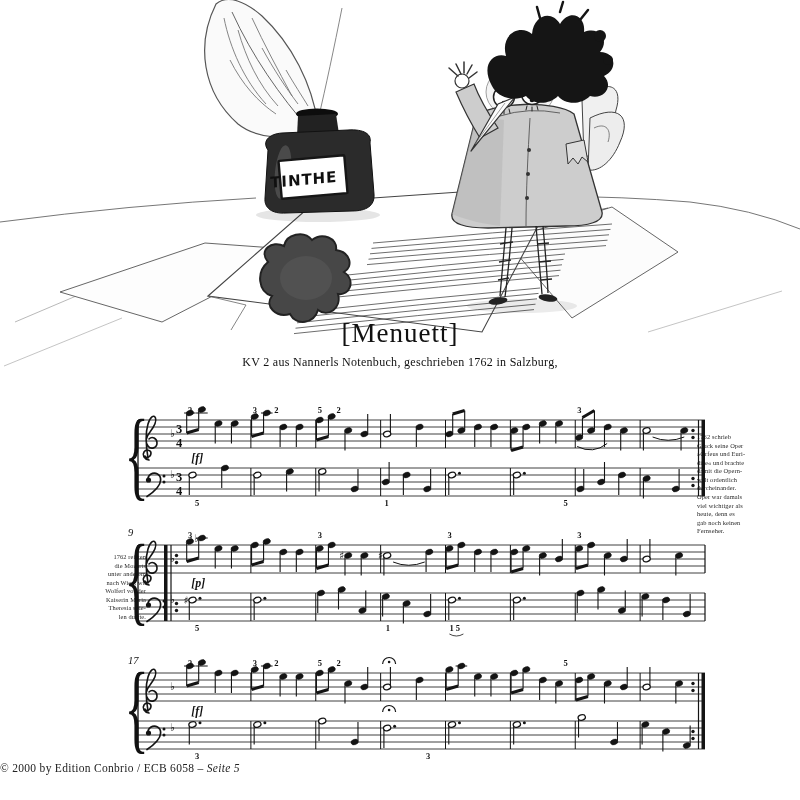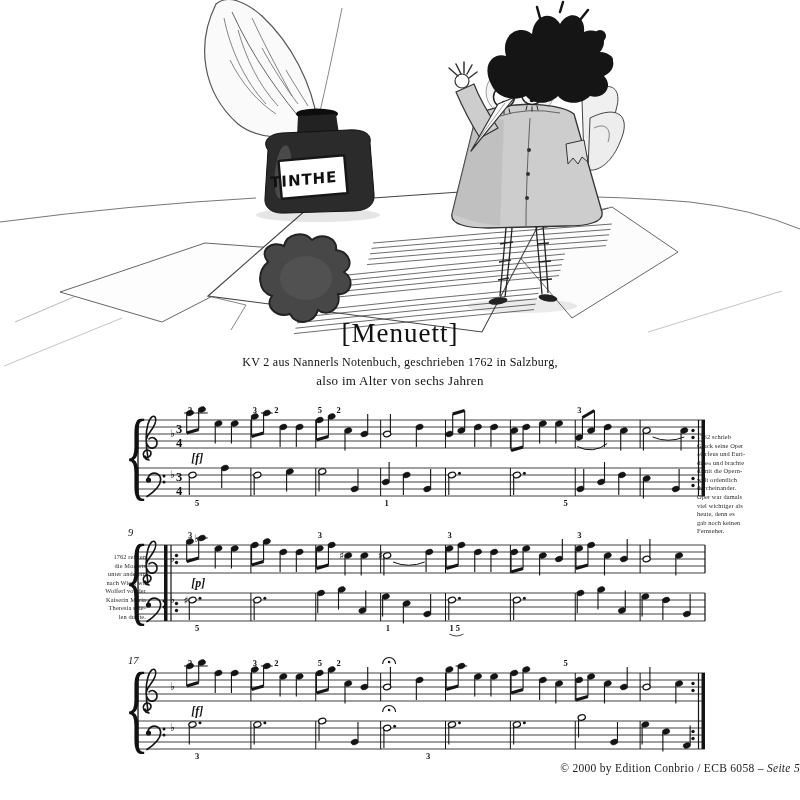--- a/index.html
+++ b/index.html
@@ -8,21 +8,21 @@
   #illu{position:absolute;left:0;top:0;}
   .title-block{position:absolute;left:0;top:318px;width:800px;text-align:center;}
   .title-main{font-size:27px;letter-spacing:1px;color:#111;}
   .title-sub{font-size:12px;margin-top:6px;letter-spacing:0.3px;color:#111;}
   .title-sub2{font-size:13px;margin-top:3px;letter-spacing:0.3px;color:#111;}
   .margin-note{position:absolute;font-size:6.4px;line-height:1.34;color:#2a2a2a;letter-spacing:0.1px;}
   #note-right{left:697px;top:433px;width:66px;text-align:left;}
   #note-left{left:84px;top:553px;width:62px;text-align:right;}
   .sys{position:absolute;left:120px;width:590px;height:118px;}
   #sys1{top:402px;} #sys2{top:527px;} #sys3{top:655px;}
-  .footer{position:absolute;left:0;top:762px;width:800px;text-align:right;
+  .footer{position:absolute;left:0;top:762px;width:800px;text-align:left;
           font-size:11.5px;color:#222;letter-spacing:0.3px;}
   .footer .pg{font-style:italic;}
   
   .fing{font:bold 8.5px "Liberation Serif",serif;fill:#111;}
   .dyn{font:italic bold 12px "Liberation Serif",serif;fill:#111;}
   .num{font:italic 10.5px "Liberation Serif",serif;fill:#111;}
   .acc{font:10.5px "DejaVu Sans",sans-serif;fill:#111;}
   .ts{font:bold 12.5px "Liberation Serif",serif;fill:#111;}
   .brace{font:92px "Liberation Serif",serif;fill:#111;}
   .inklabel{font:bold 15px "DejaVu Sans",sans-serif;fill:#101010;letter-spacing:1px;}
@@ -168,21 +168,20 @@
           <path d="M541,280 L552,279"></path>
       </g>
       <ellipse cx="498" cy="301" rx="9.5" ry="3.6" fill="#222" transform="rotate(-8 498 301)"></ellipse>
       <ellipse cx="548" cy="298" rx="9.5" ry="3.6" fill="#222" transform="rotate(8 548 298)"></ellipse>
     </g>
   </svg>
 
   <div class="title-block">
     <div class="title-main">[Menuett]</div>
     <div class="title-sub">KV 2 aus Nannerls Notenbuch, geschrieben 1762 in Salzburg,</div>
-    <div class="title-sub2">also im Alter von sechs Jahren</div>
   </div>
 
   <div id="note-right" class="margin-note">
       <div>1762 schrieb</div>
       <div>Gluck seine Oper</div>
       <div>»Orfeus und Euri-</div>
       <div>dice« und brachte</div>
       <div>damit die Opern-</div>
       <div>welt ordentlich</div>
       <div>durcheinander.</div>

